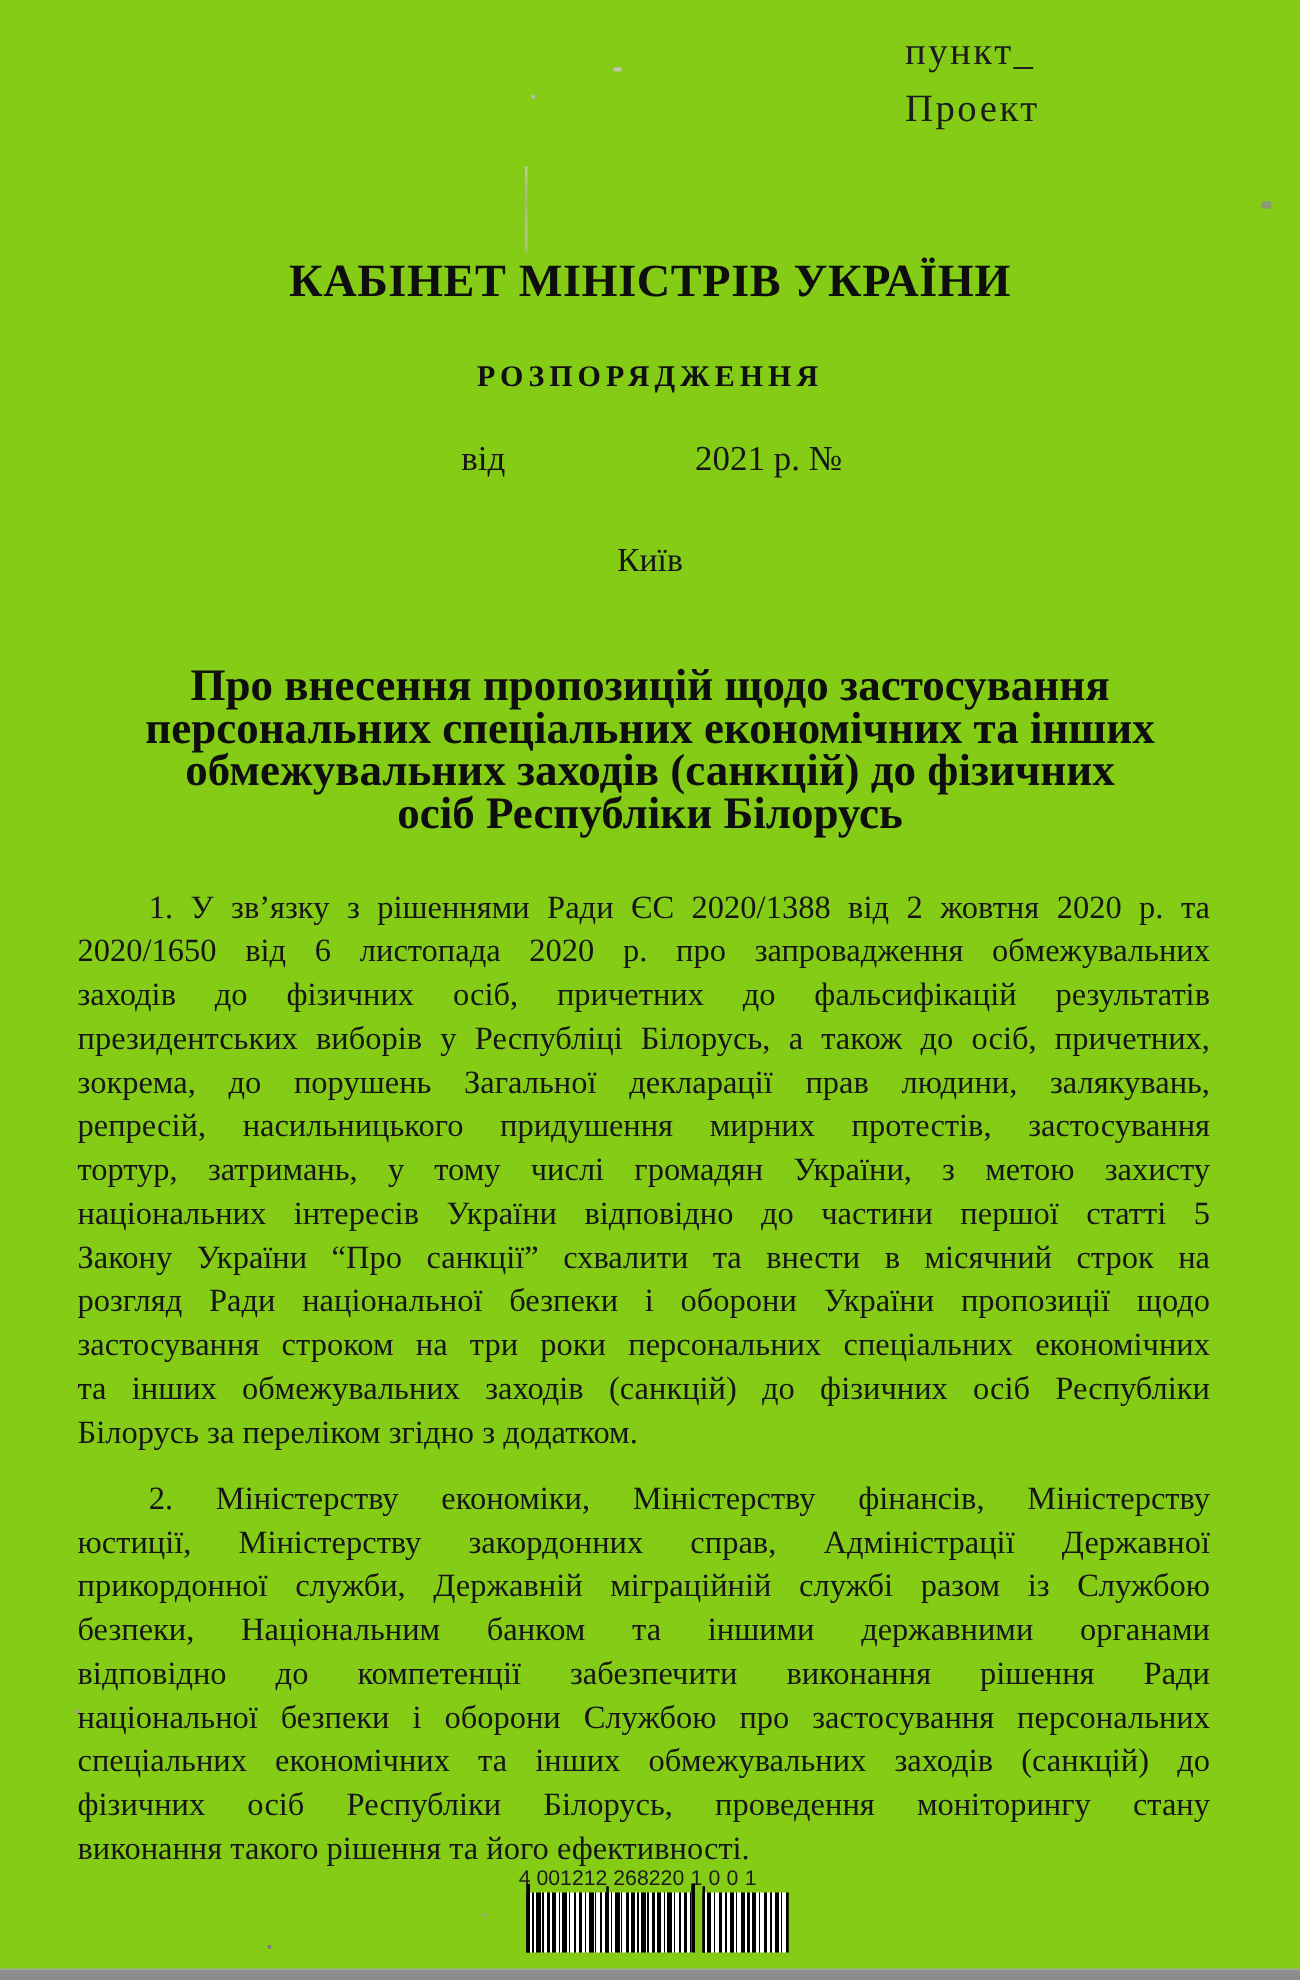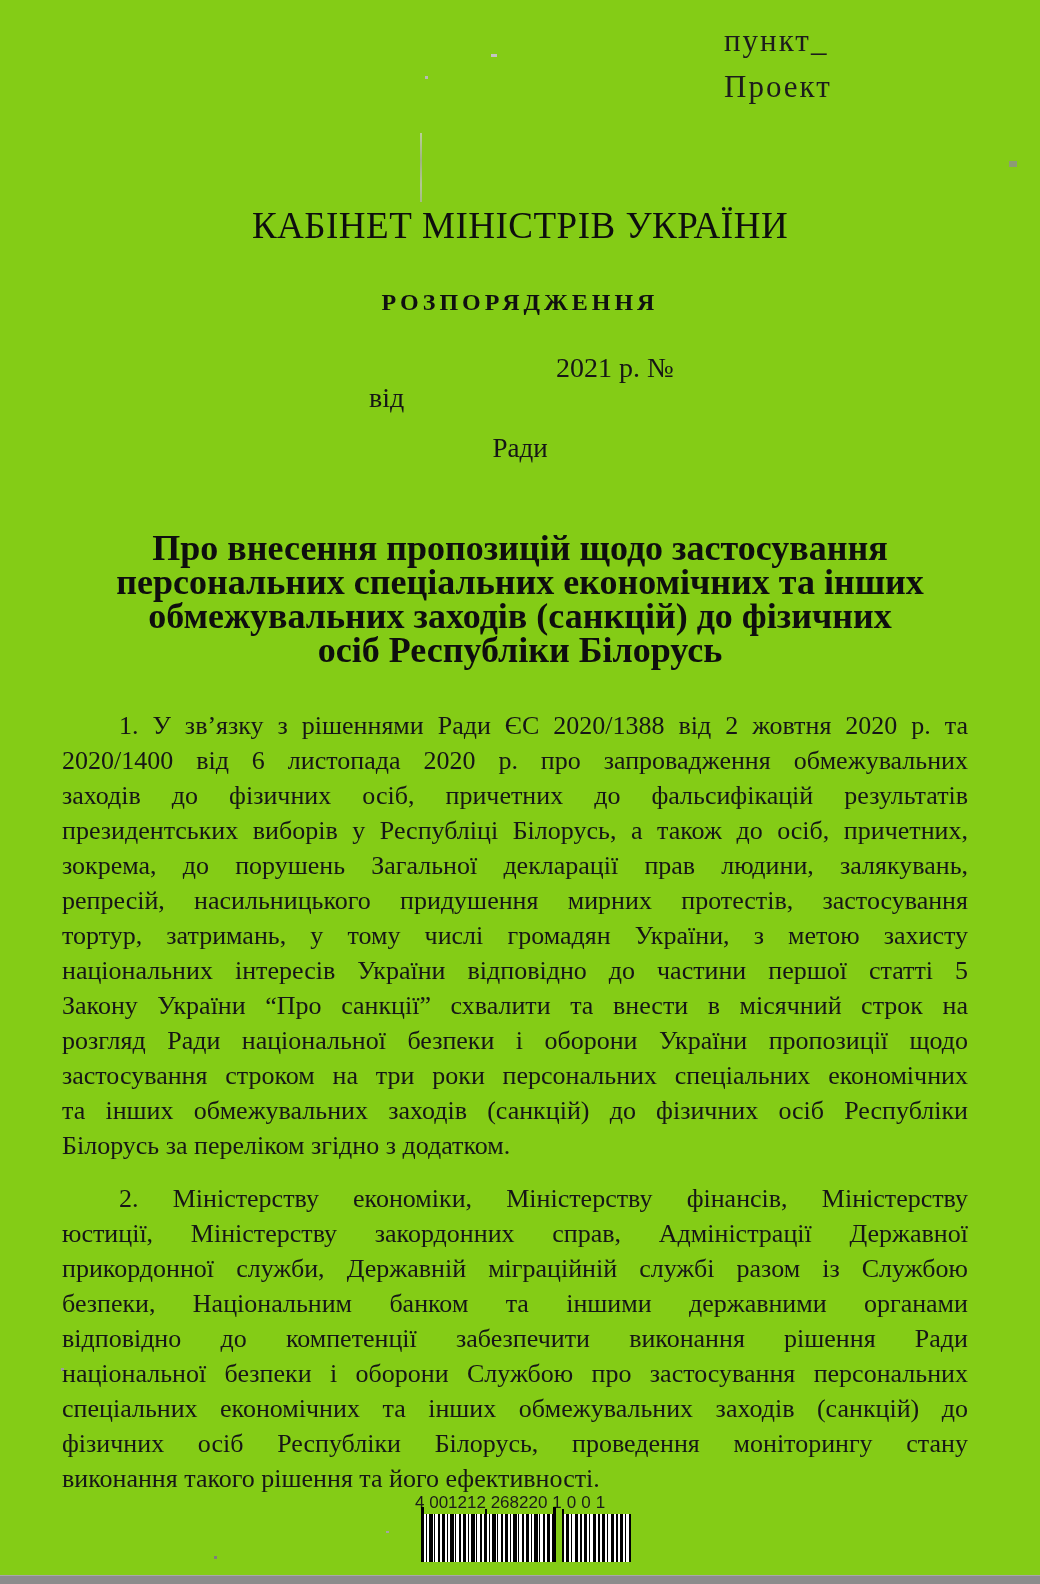--- a/index.html
+++ b/index.html
@@ -42,21 +42,21 @@
   .speck5 { left: 61px; top: 1368px; width: 3px; height: 3px; background: #9d9d9d; }
   .speck6 { left: 386px; top: 1531px; width: 3px; height: 2px; background: #a5a5a5; }
 
   .org-title {
     position: absolute;
     left: 0; top: 204px;
     width: 100%;
     margin: 0;
     text-align: center;
     font-size: 37px;
-    font-weight: normal;
+    font-weight: bold;
     letter-spacing: 0.5px;
     color: #0e0e0e;
   }
 
   .doc-type {
     position: absolute;
     left: 0; top: 289px;
     width: 100%;
     text-align: center;
     font-size: 24px;
@@ -65,21 +65,21 @@
     color: #101010;
   }
 
   .date-line {
     position: absolute;
     left: 0; top: 352px;
     width: 100%;
     height: 40px;
     font-size: 28px;
   }
-  .date-prefix { position: absolute; left: 369px; top: 0; margin-top: 30px; }
+  .date-prefix { position: absolute; left: 369px; top: 0; }
   .date-value  { position: absolute; left: 556px; top: 0; }
 
   .city {
     position: absolute;
     left: 0; top: 433px;
     width: 100%;
     text-align: center;
     font-size: 27px;
   }
 
@@ -190,33 +190,33 @@
 
   <h1 class="org-title">КАБІНЕТ МІНІСТРІВ УКРАЇНИ</h1>
 
   <div class="doc-type">РОЗПОРЯДЖЕННЯ</div>
 
   <div class="date-line">
     <span class="date-prefix">від</span>
     <span class="date-value">2021 р. №</span>
   </div>
 
-  <div class="city">Ради</div>
+  <div class="city">Київ</div>
 
   <div class="subject">
     <div>Про внесення пропозицій щодо застосування</div>
     <div>персональних спеціальних економічних та інших</div>
     <div>обмежувальних заходів (санкцій) до фізичних</div>
     <div>осіб Республіки Білорусь</div>
   </div>
 
   <div class="bodytext">
     <div class="para">
       <div class="line first">1. У зв’язку з рішеннями Ради ЄС 2020/1388 від 2 жовтня 2020 р. та</div>
-      <div class="line">2020/1400 від 6 листопада 2020 р. про запровадження обмежувальних</div>
+      <div class="line">2020/1650 від 6 листопада 2020 р. про запровадження обмежувальних</div>
       <div class="line">заходів до фізичних осіб, причетних до фальсифікацій результатів</div>
       <div class="line">президентських виборів у Республіці Білорусь, а також до осіб, причетних,</div>
       <div class="line">зокрема, до порушень Загальної декларації прав людини, залякувань,</div>
       <div class="line">репресій, насильницького придушення мирних протестів, застосування</div>
       <div class="line">тортур, затримань, у тому числі громадян України, з метою захисту</div>
       <div class="line">національних інтересів України відповідно до частини першої статті 5</div>
       <div class="line">Закону України “Про санкції” схвалити та внести в місячний строк на</div>
       <div class="line">розгляд Ради національної безпеки і оборони України пропозиції щодо</div>
       <div class="line">застосування строком на три роки персональних спеціальних економічних</div>
       <div class="line">та інших обмежувальних заходів (санкцій) до фізичних осіб Республіки</div>

